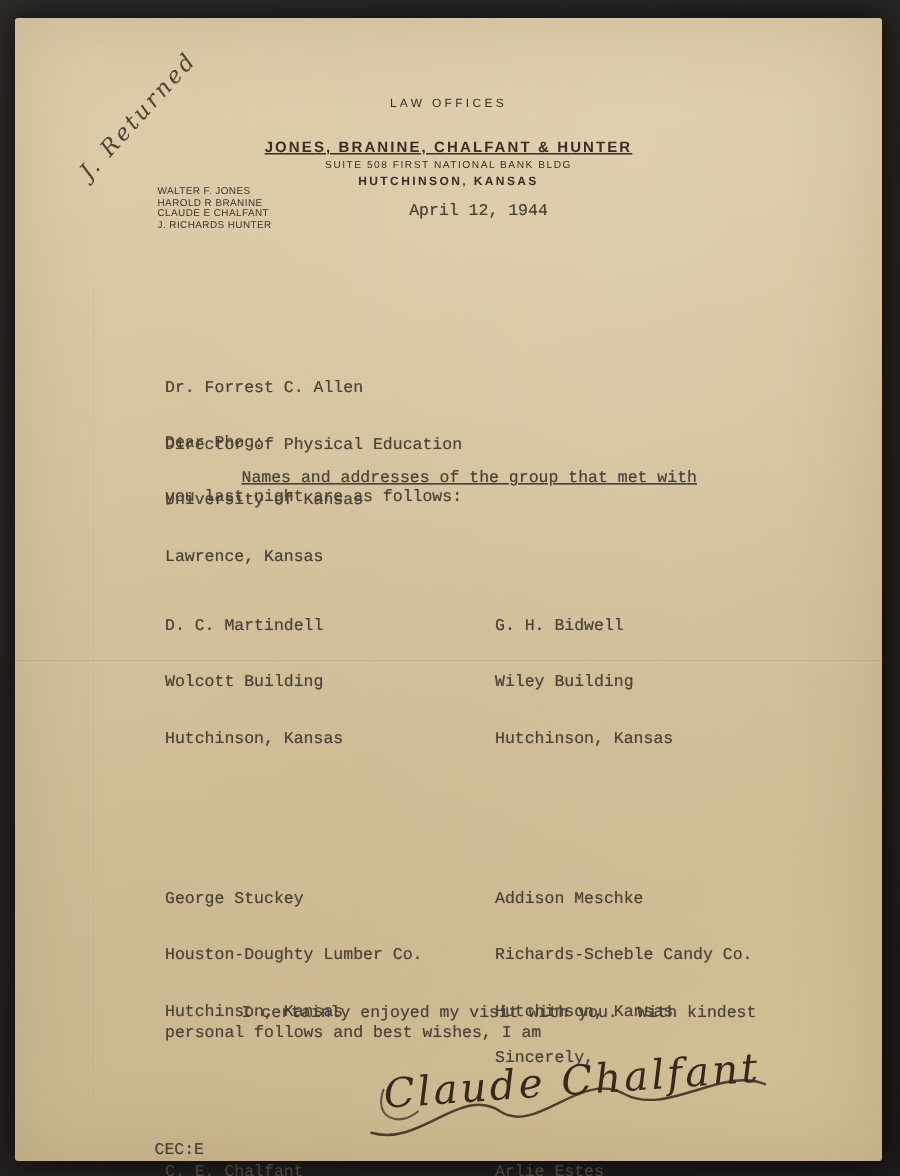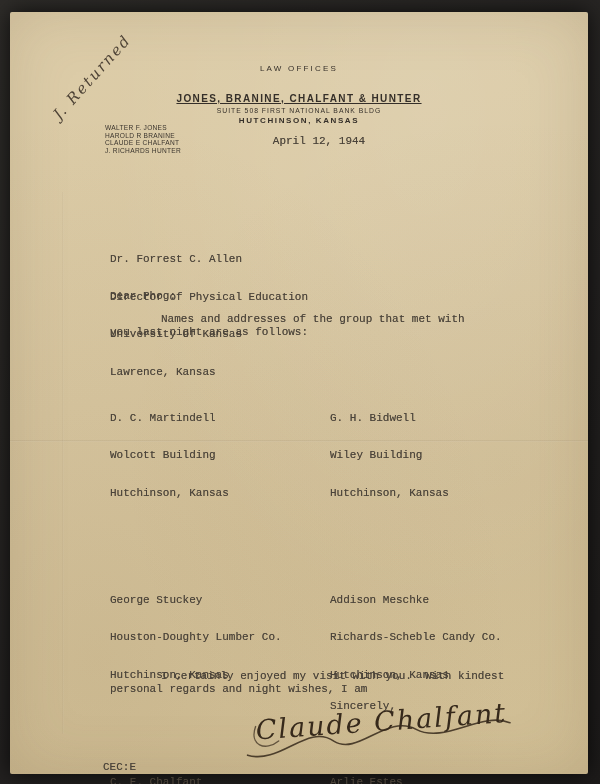--- a/index.html
+++ b/index.html
@@ -51,21 +51,21 @@
   .lh-suite    { font-size:6.8px; letter-spacing:1px; margin-bottom:2px; }
   .lh-city     { font-size:8px; font-weight:bold; letter-spacing:1.6px; }
   .attorneys {
     position:absolute; left:95px; top:112px;
     font-size:6.6px; line-height:7.6px; letter-spacing:0.3px;
     color:#3a342d;
   }
   .date-line { position:absolute; left:0; right:0; top:123px; text-align:center;padding-left:40px; }
   .recipient { position:absolute; left:100px; top:216px; }
   .salutation { position:absolute; left:100px; top:278px; }
-  .intro1 { position:absolute; left:151px; top:301px; }
+  .intro1 { position:absolute; left:151px; top:301px;text-decoration:underline; }
   .intro2 { position:absolute; left:100px; top:313.5px; }
   .contacts { position:absolute; left:100px; top:337px; width:430px; }
   .contact-row { display:flex; margin-bottom:7px;justify-content:center; }
   .contact-entry.left  { width:220px; }
   .contact-entry.right { flex:1; }
   .closing1 { position:absolute; left:151px; top:658px; }
   .closing2 { position:absolute; left:100px; top:670.5px; }
   .valediction { position:absolute; left:320px; top:688px; }
   .initials { position:absolute; left:93px; top:749px; }
   .handwritten {
@@ -178,21 +178,21 @@
 
     
 
     
 
     
 
   </div>
 
   <div class="type closing1">I certainly enjoyed my visit with you.  With kindest</div>
-  <div class="type closing2">personal regards and night wishes, I am</div>
+  <div class="type closing2">personal follows and best wishes, I am</div>
 
   <div class="type valediction">Sincerely,</div>
 
   <div class="signature-wrap">
     <svg class="signature-flourish" width="280" height="80" viewBox="0 0 280 80">
       <path d="M8,58 C40,70 70,30 95,50 C118,67 150,26 178,44 C205,61 245,30 272,44" fill="none" stroke="#36291b" stroke-width="1.6" stroke-linecap="round" opacity="0.85"></path>
       <path d="M18,30 C10,48 26,56 40,46" fill="none" stroke="#36291b" stroke-width="1.4" stroke-linecap="round" opacity="0.7"></path>
     </svg>
     <span class="signature-text">Claude Chalfant</span>
   </div>

